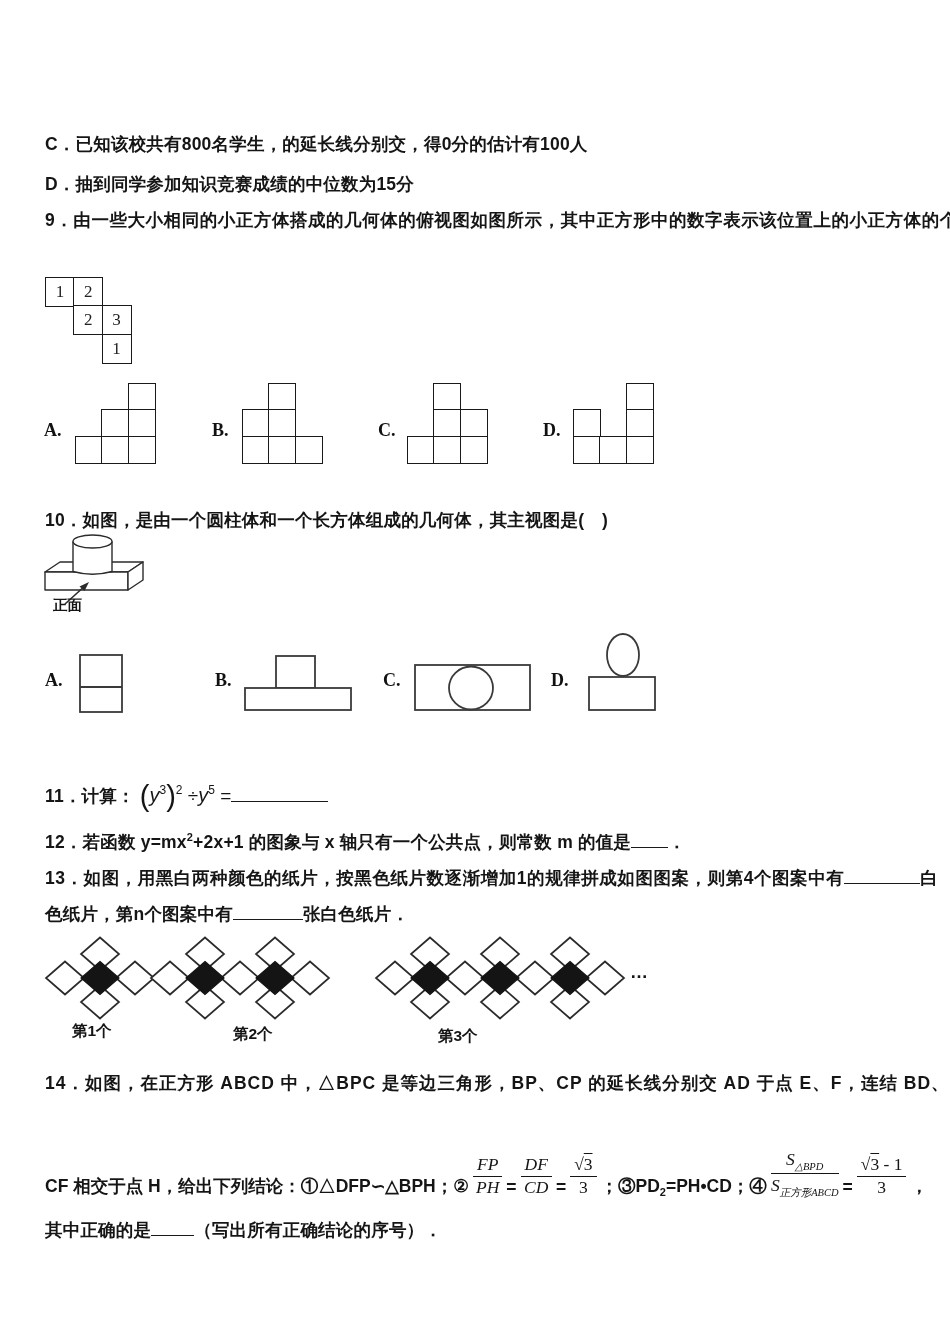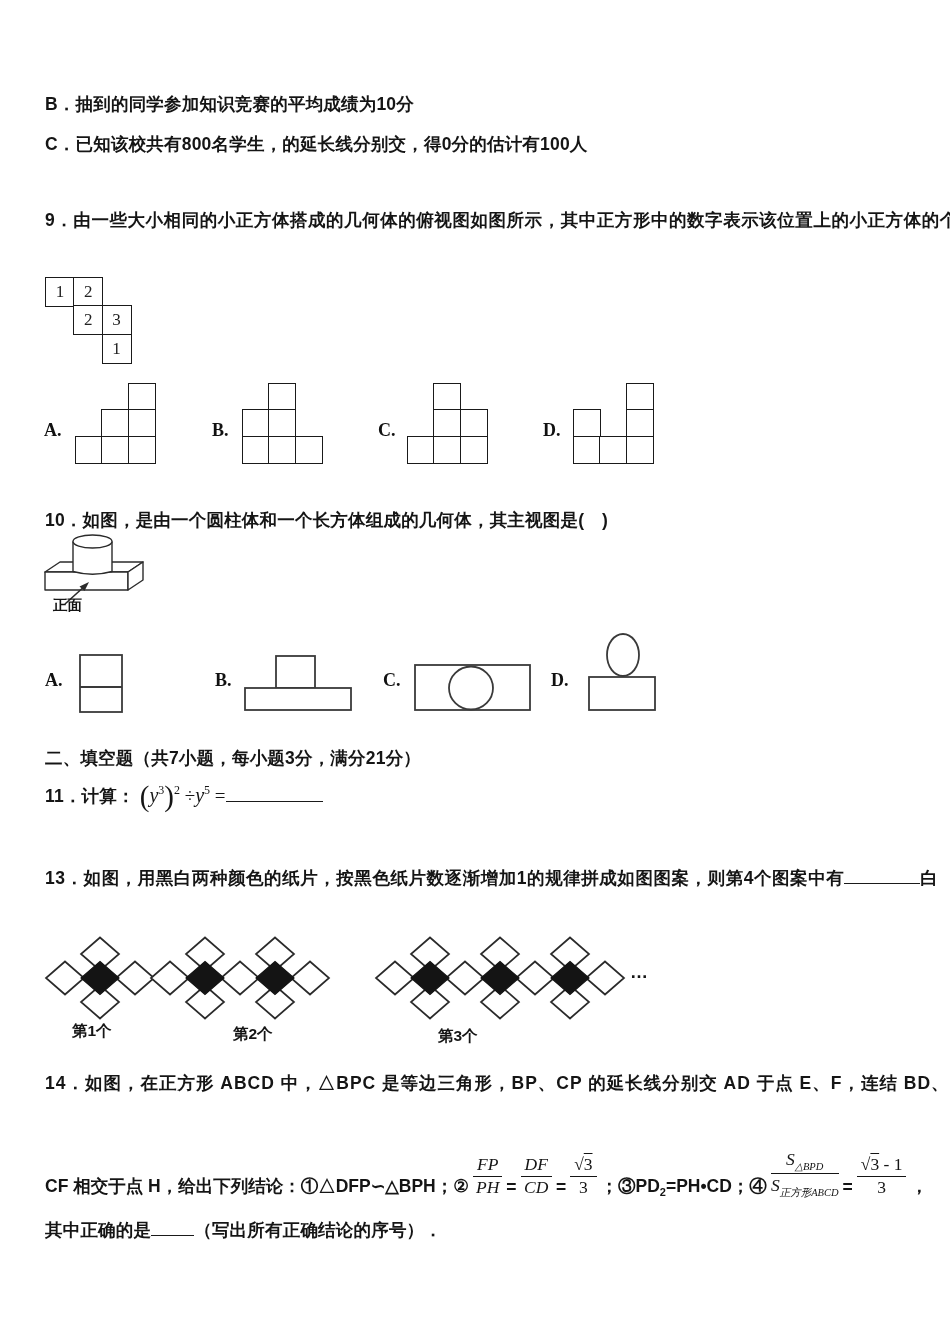--- a/index.html
+++ b/index.html
@@ -10,21 +10,21 @@
   .ls05{letter-spacing:0.55px;}
   .ls1{letter-spacing:1px;}
   .gcell{position:absolute;border:1.7px solid #1a1a1a;background:#fff;box-sizing:border-box;
          display:flex;align-items:center;justify-content:center;
          font-family:"Liberation Serif",serif;font-weight:normal;font-size:17px;color:#222;}
   .optlabel{position:absolute;font-family:"Liberation Serif",serif;font-weight:bold;font-size:18px;color:#111;}
   .shapebox{position:absolute;}
   .figsvg{position:absolute;display:block;}
   .blank{display:inline-block;border-bottom:1.7px solid #1a1a1a;height:15px;}
   .supsc{font-size:11px;vertical-align:super;font-weight:bold;}
-  .math{font-family:Liberation Serif, serif;font-weight:normal;font-style:italic;font-size:20px;letter-spacing:0;}
+  .math{font-family:Liberation Sans, sans-serif;font-weight:normal;font-style:italic;font-size:20px;letter-spacing:0;}
   .math sup{font-size:12px;font-style:normal;}
   .paren{font-style:normal;font-size:29px;font-weight:normal;vertical-align:-4px;line-height:0;}
   .mop{font-style:normal;font-size:19px;}
   .frac{display:inline-block;text-align:center;font-family:"Liberation Serif",serif;font-style:italic;
         font-weight:normal;font-size:17.5px;line-height:1.12;margin:0 4px;vertical-align:middle;color:#151515;}
   .frac .num{display:block;border-bottom:1.5px solid #151515;padding:0 4px 1.5px;}
   .frac .den{display:block;padding-top:1.5px;}
   .sqrt{font-style:normal;}
   .rad{text-decoration:overline;}
   .ssub{font-size:10.5px;}
@@ -37,22 +37,22 @@
   .oshape-f{fill:#ffffff;stroke:#3a3a3a;stroke-width:1.8;}
   .fig3d{fill:#ffffff;stroke:#2b2b2b;stroke-width:1.4;stroke-linejoin:round;}
   .figlabel{position:absolute;font-size:14.5px;font-weight:bold;color:#151515;}
   .ellipsis{position:absolute;font-size:18px;font-weight:bold;color:#151515;}
 </style>
 </head>
 <body>
 
 <div class="page">
 
-  <div class="line" style="top:92px">B．抽到的同学参加知识竞赛的平均成绩为10分</div>
   <div class="line" style="top:132px">C．已知该校共有800名学生，的延长线分别交，得0分的估计有100人</div>
+  <div class="line" style="top:172px">D．抽到同学参加知识竞赛成绩的中位数为15分</div>
 
   <div class="line ls05" style="top:208px">9．由一些大小相同的小正方体搭成的几何体的俯视图如图所示，其中正方形中的数字表示该位置上的小正方体的个</div>
 
   <div class="shapebox" style="left:45px;top:277px;width:92px;height:92px">
       <div class="gcell" style="left: 0px; top: 0px; width: 30px; height: 30px;">1</div>
       <div class="gcell" style="left: 28.3px; top: 0px; width: 30px; height: 30px;">2</div>
       <div class="gcell" style="left: 28.3px; top: 28.3px; width: 30px; height: 30px;">2</div>
       <div class="gcell" style="left: 56.6px; top: 28.3px; width: 30px; height: 30px;">3</div>
       <div class="gcell" style="left: 56.6px; top: 56.6px; width: 30px; height: 30px;">1</div>
     </div>
@@ -123,30 +123,35 @@
   </svg>
   <svg class="figsvg" style="left:413px;top:663px" width="120" height="50" viewBox="0 0 120 50">
     <rect class="oshape" x="2" y="2" width="115" height="45"></rect>
     <ellipse class="oshape" cx="58" cy="25" rx="22" ry="21.5"></ellipse>
   </svg>
   <svg class="figsvg" style="left:587px;top:633px" width="70" height="80" viewBox="0 0 70 80">
     <ellipse class="oshape" cx="36" cy="22" rx="16" ry="21"></ellipse>
     <rect class="oshape-f" x="2" y="44" width="66" height="33"></rect>
   </svg>
 
-  <div class="line" style="top:746px">二、填空题（共7小题，每小题3分，满分21分）</div>
 
   <div class="line" style="top:783px">
     <span>11．计算：</span>
     <span class="math"><span class="paren">(</span><span>y</span><sup>3</sup><span class="paren">)</span><sup>2</sup><span class="mop"> </span><span class="mop">÷</span><span>y</span><sup>5</sup><span class="mop"> </span><span class="mop">=</span></span><span class="blank" style="width:97px"></span>
   </div>
 
+  <div class="line" style="top:830px">
+    <span>12．若函数 y=mx</span><span class="supsc">2</span><span>+2x+1 的图象与 x 轴只有一个公共点，则常数 m 的值是</span><span class="blank" style="width:37px"></span><span>．</span>
+  </div>
 
   <div class="line ls05" style="top:866px">
     <span>13．如图，用黑白两种颜色的纸片，按黑色纸片数逐渐增加1的规律拼成如图图案，则第4个图案中有</span><span class="blank" style="width:76px"></span><span>白</span>
+  </div>
+  <div class="line" style="top:902px">
+    <span>色纸片，第n个图案中有</span><span class="blank" style="width:70px"></span><span>张白色纸片．</span>
   </div>
 
   <svg class="figsvg" style="left:40px;top:925px" width="650" height="100" viewBox="0 0 650 100">
       <polygon points="25,36.5 44,53 25,69.5 6,53" class="dia-white"></polygon>
       <polygon points="60,12.5 79,29 60,45.5 41,29" class="dia-white"></polygon>
       <polygon points="60,60.5 79,77 60,93.5 41,77" class="dia-white"></polygon>
       <polygon points="95,36.5 114,53 95,69.5 76,53" class="dia-white"></polygon>
       <polygon points="130,36.5 149,53 130,69.5 111,53" class="dia-white"></polygon>
       <polygon points="165,12.5 184,29 165,45.5 146,29" class="dia-white"></polygon>
       <polygon points="165,60.5 184,77 165,93.5 146,77" class="dia-white"></polygon>

